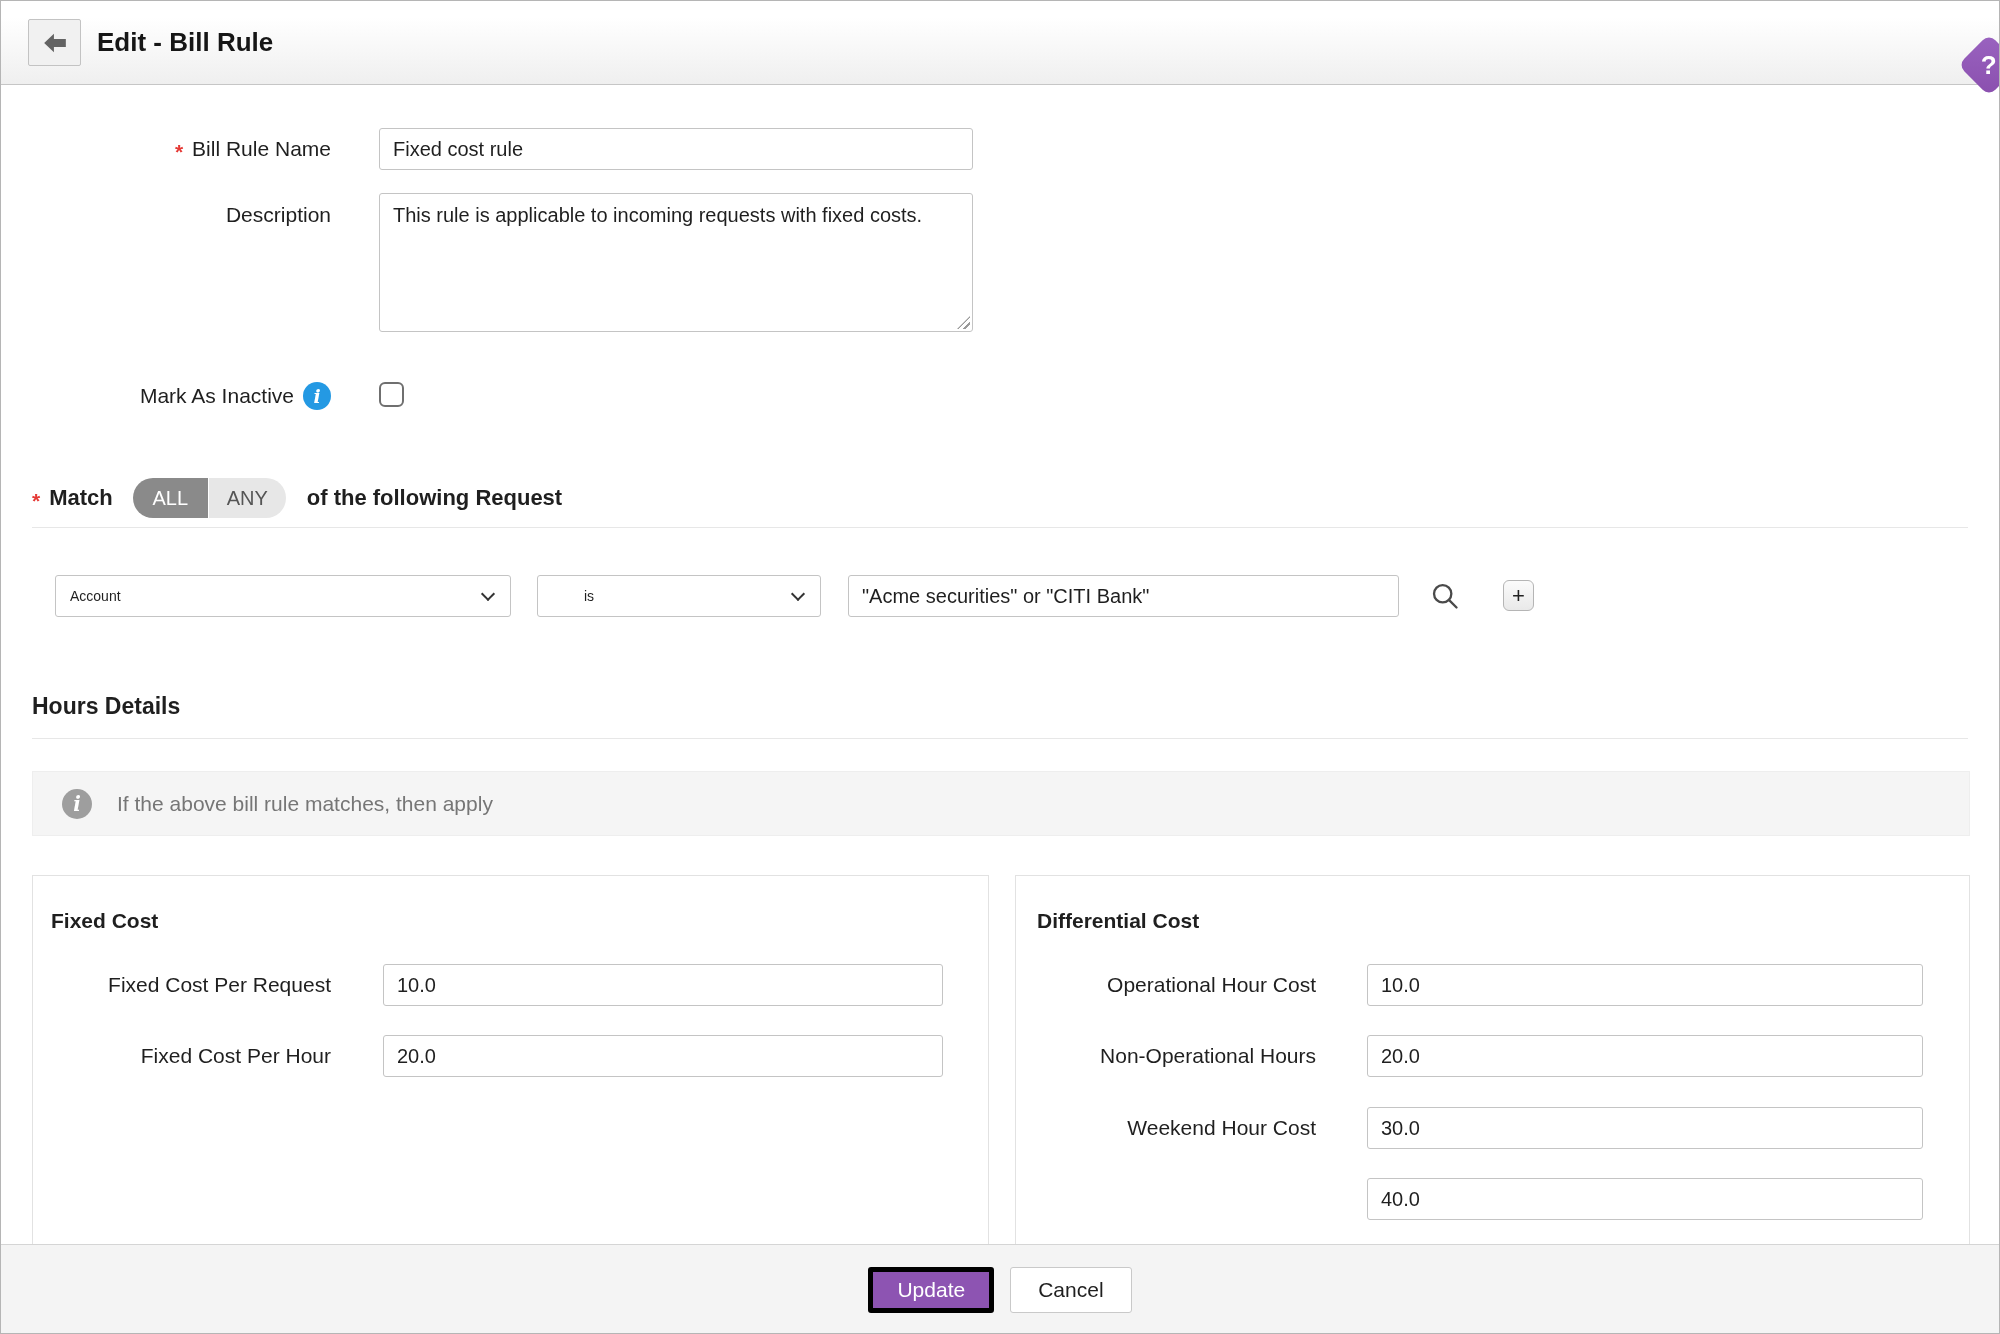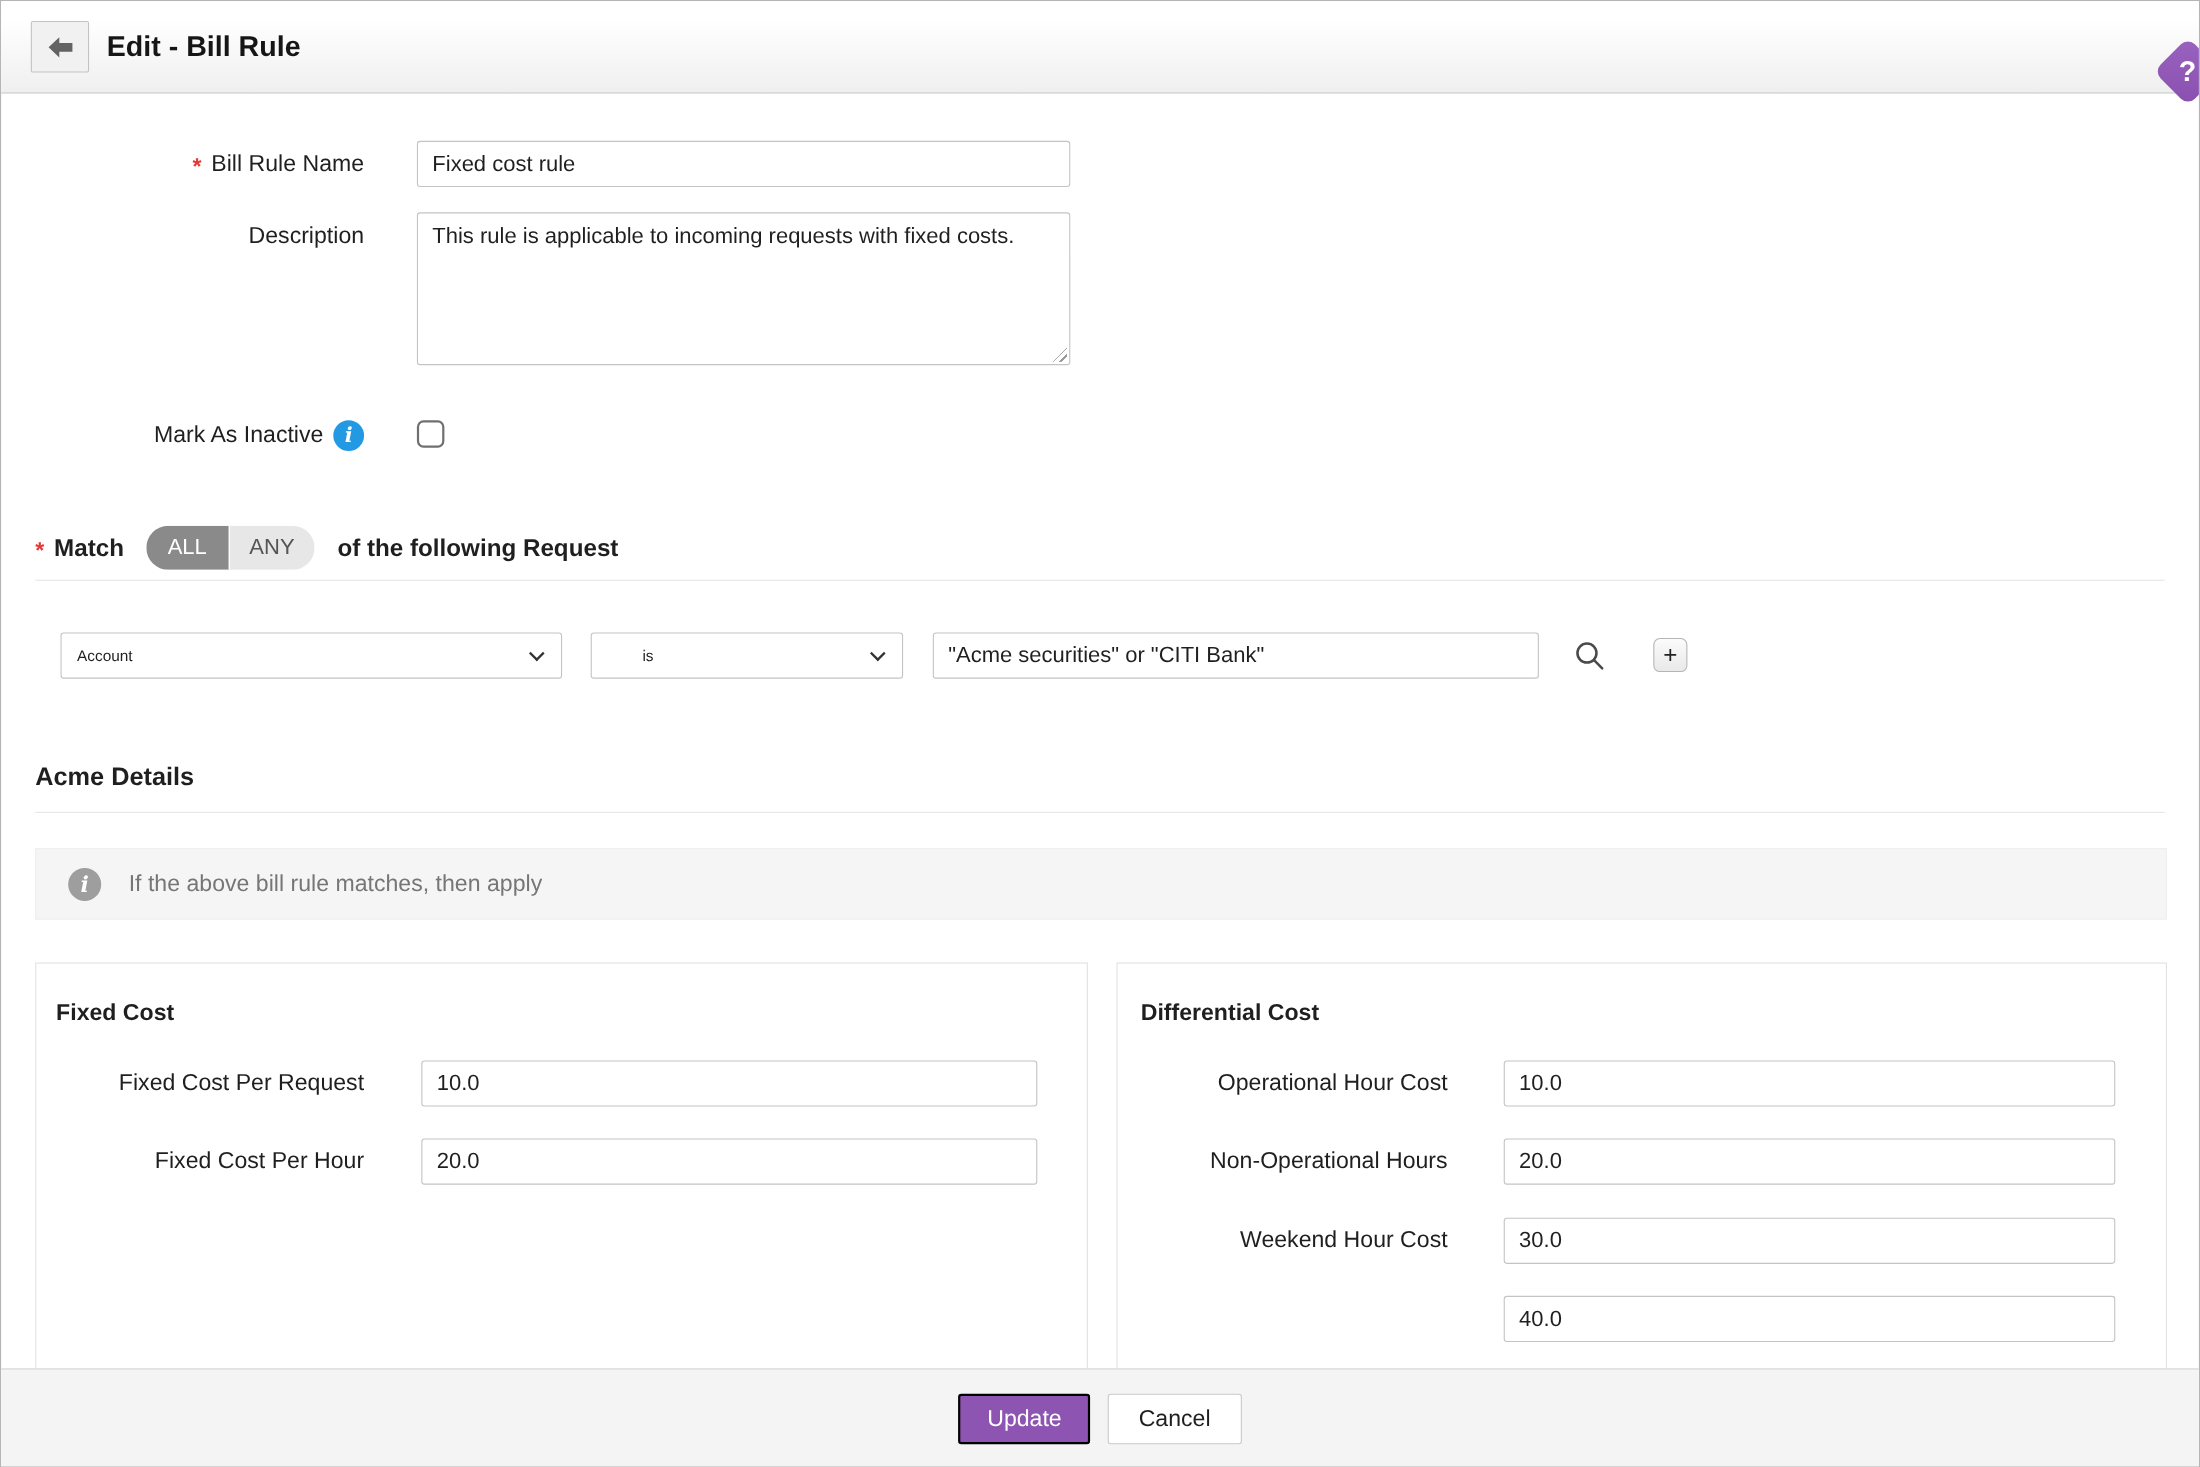--- a/index.html
+++ b/index.html
@@ -109,21 +109,21 @@
   .panel-fixed .p-input { left:350px; width:560px; }
   .panel-diff  .p-input { left:351px; width:556px; }
   .r0 { top:88px; } .r1 { top:159px; } .r2 { top:231px; } .r3 { top:302px; }
 
   
   .footer { position:absolute; left:0; top:1243px; width:100%; height:91px;
             background:#f4f4f4; border-top:1px solid #d5d5d5; z-index:5;
             display:flex; align-items:center; justify-content:center; gap:16px; }
   .btn { height:46px; font-size:21px; border-radius:3px; cursor:pointer;
          font-family:inherit; display:flex; align-items:center; justify-content:center; }
-  .btn-primary { background:#8d54b2; border:2px solid #000000; color:#fff; padding:0 24px; }
+  .btn-primary { background:#8d54b2; border:5px solid #000000; color:#fff; padding:0 24px; }
   .btn-plain { background:#fff; border:1px solid #c9c9c9; color:#1f1f1f; padding:0 27px; }
 </style>
 </head>
 <body>
 
 <div class="page">
 
   <div class="header">
     <div class="back-btn">
       <svg viewBox="0 0 24 24">
@@ -184,21 +184,21 @@
   <button class="search-btn">
     <svg viewBox="0 0 26 26">
       <circle cx="11" cy="11" r="7.5"></circle>
       <line x1="16.8" y1="16.8" x2="23" y2="23" stroke-linecap="round"></line>
     </svg>
   </button>
   <button class="plus-btn">
     <span>+</span>
   </button>
 
-  <div class="section-heading">Acme Details</div>
+  <div class="section-heading">Hours Details</div>
   <div class="divider div-2"></div>
 
   <div class="info-bar">
     <span class="gray-badge">i</span>
     <span class="info-text">If the above bill rule matches, then apply</span>
   </div>
 
   <div class="panel panel-fixed">
     <div class="panel-heading">Fixed Cost</div>
     <div class="p-lbl r0">Fixed Cost Per Request</div>

